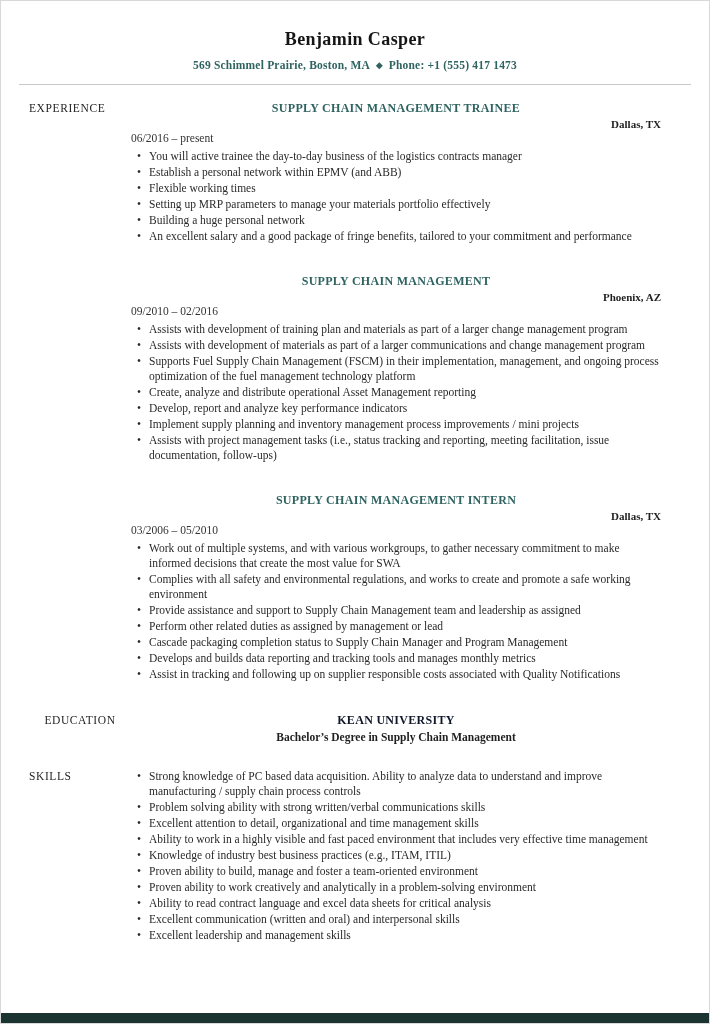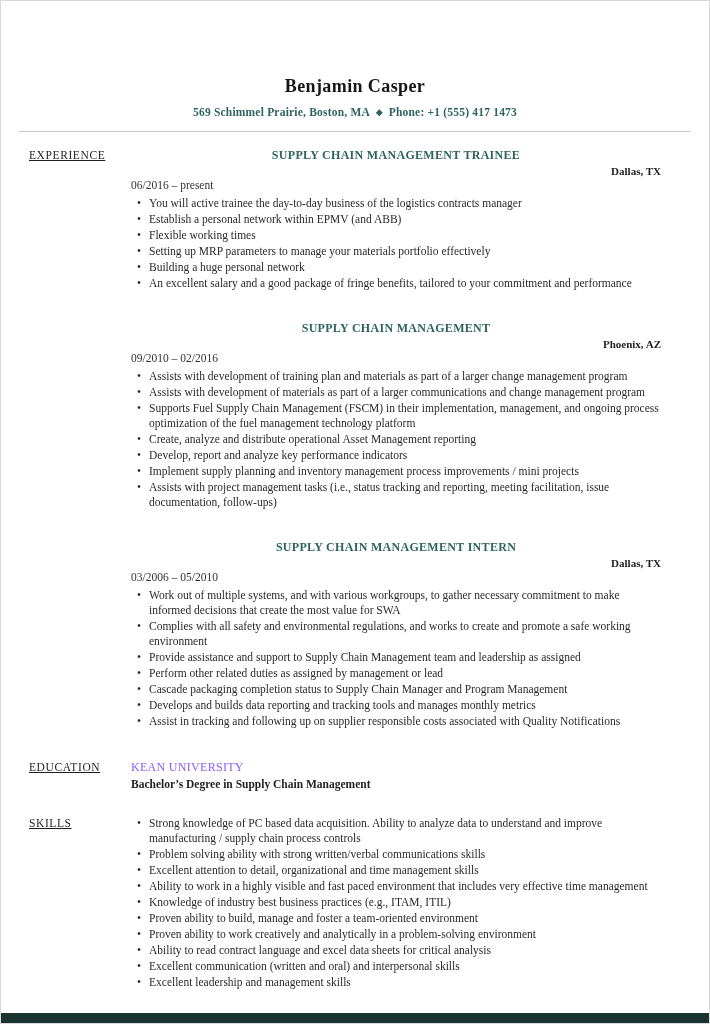--- a/index.html
+++ b/index.html
@@ -11,21 +11,21 @@
     width: 710px;
     height: 1024px;
     margin: 0 auto;
     background: #ffffff;
     border: 1px solid #d8d8d8;
     overflow: hidden;
     color: #2a2a2a;
   }
 
   
-  .header { text-align: center; padding-top: 28px; margin-top: 47px; }
+  .header { text-align: center; padding-top: 28px; }
   .candidate-name {
     font-size: 18px;
     font-weight: bold;
     color: #151515;
     letter-spacing: 0.4px;
   }
   .contact {
     margin-top: 9px;
     font-size: 11.5px;
     font-weight: bold;
@@ -40,31 +40,30 @@
   }
   .divider {
     border: none;
     border-top: 1px solid #c9c9c9;
     margin: 13px 18px 0 18px;
   }
 
   
   .section { display: flex; align-items: flex-start; padding: 0 20px 0 28px; }
   .section.experience { padding-top: 16px; }
-  .section.education  { padding-top: 30px; }
+  .section.education  { padding-top: 30px; text-align: center; }
   .section.skills     { padding-top: 26px; }
 
   .section-label {
     flex: 0 0 102px;
     width: 102px;
     font-size: 11.5px;
     color: #1f1f1f;
     letter-spacing: 0.6px;
     padding-top: 1px;
-    text-decoration: underline;
   }
   .section-content { flex: 1; padding-right: 28px; }
 
   
   .job { margin-bottom: 30px; }
   .job:last-child { margin-bottom: 0; }
   .job-title {
     font-size: 12px;
     font-weight: bold;
     color: #2e6360;
@@ -97,22 +96,22 @@
     content: "\2022";
     position: absolute;
     left: 6px;
     top: 0;
     color: #2a2a2a;
   }
 
   
   .school-name {
     font-size: 12px;
-    font-weight: normal;
-    color: #8b5cf6;
+    font-weight: bold;
+    color: #0f172a;
     letter-spacing: 0.3px;
   }
   .degree {
     font-size: 11.5px;
     font-weight: bold;
     color: #1f1f1f;
     margin-top: 3px;
   }
 
   

